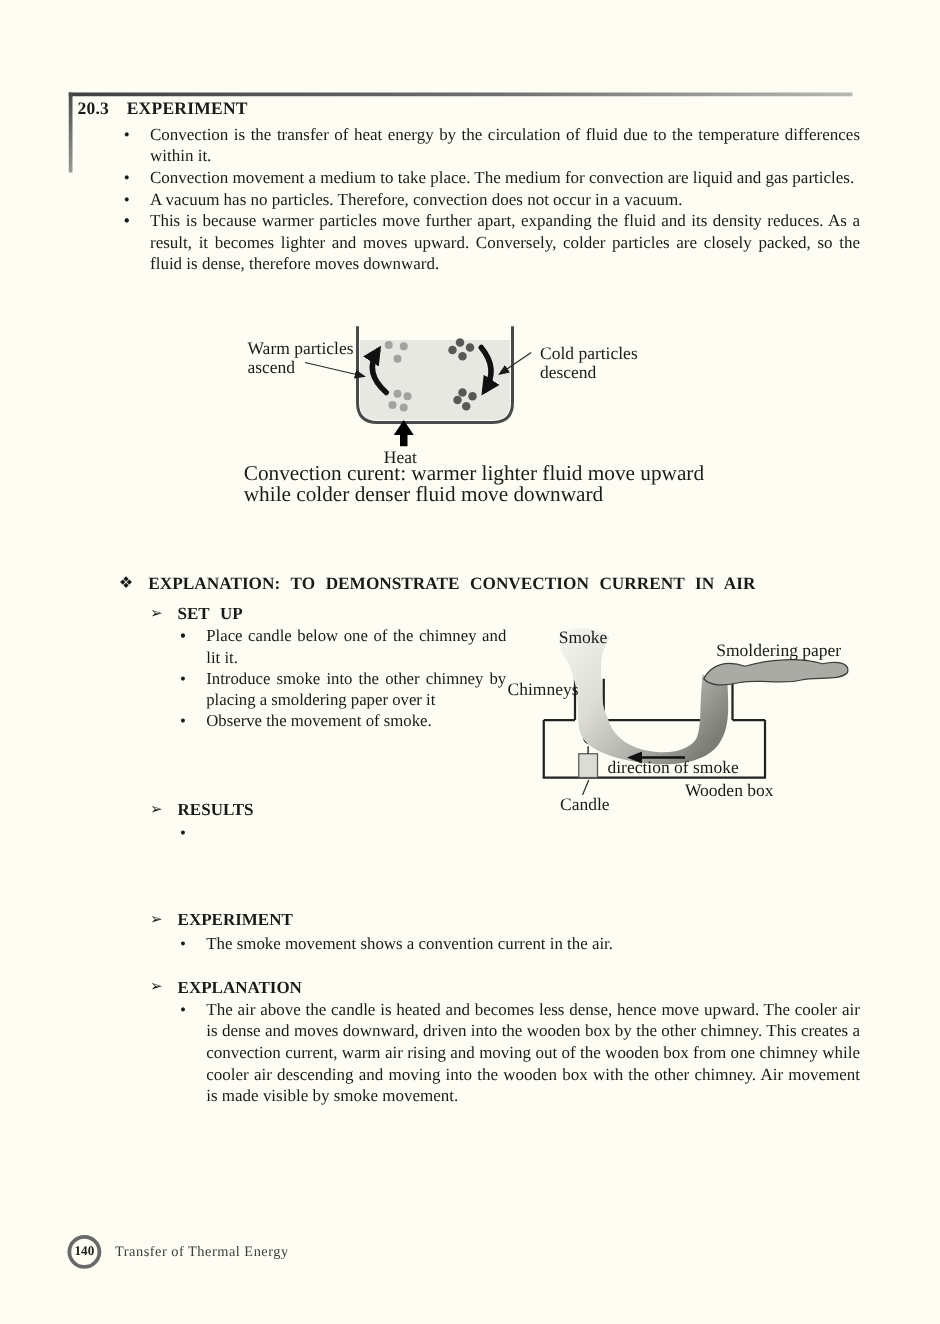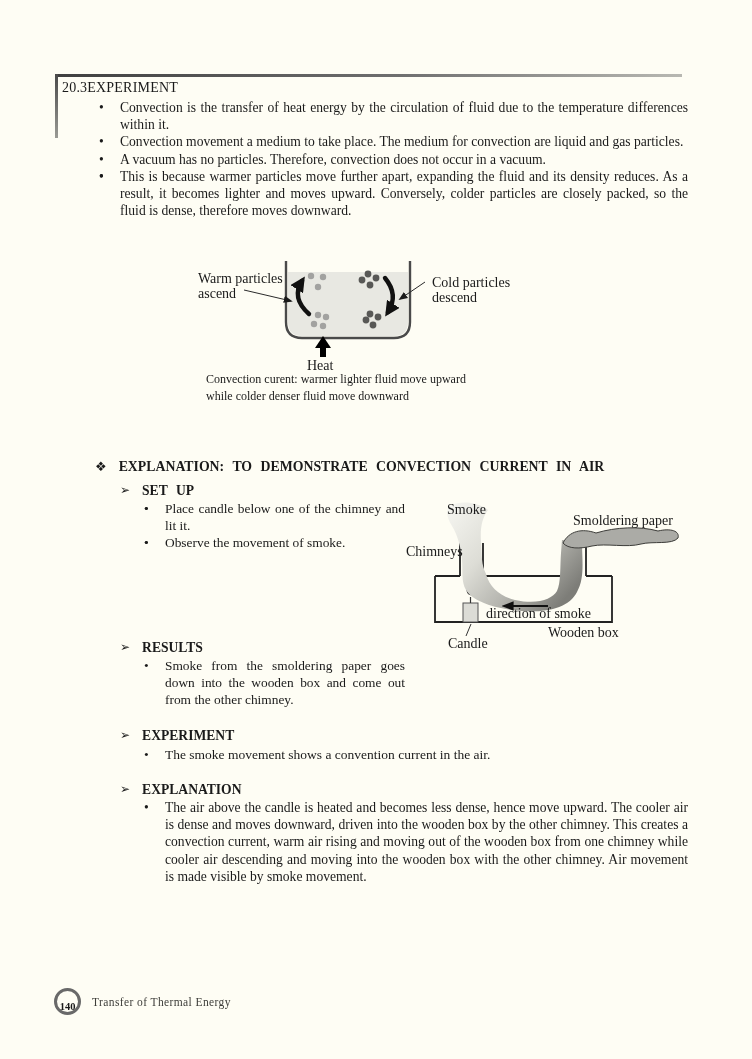--- a/index.html
+++ b/index.html
@@ -10,47 +10,47 @@
     color:#1a1a1a;
     overflow:hidden;
   }
   .abs{position:absolute;}
   
   .top-rule{left:55px;top:74px;width:627px;height:3px;
     background:linear-gradient(to right,#3f3f3f 0%,#6f6f6f 55%,#b8b8b2 100%);}
   .left-bar{left:55px;top:74px;width:3px;height:64px;
     background:linear-gradient(to bottom,#4a4a4a,#9a9a94);}
   
-  .sec-head{left:62px;top:80px;font-size:14px;font-weight:normal;display:flex;letter-spacing:.2px;}
+  .sec-head{left:62px;top:80px;font-size:14px;font-weight:bold;display:flex;gap:14px;letter-spacing:.2px;}
   
   ul.blist{list-style:none;margin:0;padding:0;}
   ul.blist li{position:relative;padding-left:23px;text-align:justify;}
   ul.blist li .bmark{position:absolute;left:2px;top:0;}
   .main-bullets{left:97px;top:99px;width:591px;font-size:13.6px;line-height:17.2px;}
   .setup-bullets{left:142px;top:500px;width:263px;font-size:13.4px;line-height:17px;}
   .results-bullets{left:142px;top:657px;width:263px;font-size:13.4px;line-height:17px;}
   .conclusion-bullets{left:142px;top:746px;width:546px;font-size:13.5px;line-height:17px;}
   .conclusion-bullets li{text-align:left;}
   .explanation-bullets{left:142px;top:799px;width:546px;font-size:13.6px;line-height:17.2px;}
   
   .exp-head{left:95px;top:459px;font-size:13.8px;font-weight:bold;display:flex;gap:12px;word-spacing:5px;}
   .exp-head .marker{font-family:"DejaVu Sans",sans-serif;font-size:13px;}
   .sub-head{font-size:13.6px;font-weight:bold;display:flex;gap:12px;word-spacing:5px;}
   .sub-head .pointer{font-family:"DejaVu Sans",sans-serif;font-size:12px;}
   .setup-head{left:120px;top:483px;}
   .results-head{left:120px;top:640px;}
   .conclusion-head{left:120px;top:728px;}
   .explanation-head{left:120px;top:782px;}
   
-  .beaker-caption{left:195px;top:371px;font-size:12px;line-height:16.5px;margin-left:11px;}
+  .beaker-caption{left:195px;top:371px;font-size:17px;line-height:16.5px;}
   
   svg text{font-family:"Liberation Serif",serif;font-size:14px;fill:#1a1a1a;}
   
   .footer-circle{left:54px;top:988px;width:27px;height:27px;border:3px solid #696969;
-    border-radius:50%;box-sizing:border-box;display:flex;align-items:flex-end;justify-content:center;
+    border-radius:50%;box-sizing:border-box;display:flex;align-items:center;justify-content:center;
     font-size:10.5px;font-weight:bold;background:#fefdf4;}
   .footer-title{left:92px;top:996px;font-size:11.5px;color:#3c3c38;letter-spacing:.4px;}
 </style>
 </head>
 <body>
 
 <div class="abs top-rule"></div>
 <div class="abs left-bar"></div>
 
 <div class="abs sec-head">
@@ -130,21 +130,21 @@
 </div>
 
 <div class="abs sub-head setup-head">
   <span class="pointer">➢</span>
   <span>SET UP</span>
 </div>
 
 <ul class="abs blist setup-bullets">
   <li><span class="bmark">•</span></li>
   <li><span class="bmark">•</span><span>Place candle below one of the chimney and lit it.</span></li>
-  <li><span class="bmark">•</span></li>
+  <li><span class="bmark">•</span><span>Introduce smoke into the other chimney by placing a smoldering paper over it</span></li>
   <li><span class="bmark">•</span><span>Observe the movement of smoke.</span></li>
 </ul>
 
 <svg class="abs" style="left:400px;top:498px;" width="320" height="155" viewBox="0 0 320 155">
   <defs>
     <linearGradient id="smokeGrad" x1="0" y1="0" x2="1" y2="0.7">
       <stop offset="0" stop-color="#f7f7f2"></stop>
       <stop offset="0.4" stop-color="#dddDD6"></stop>
       <stop offset="0.7" stop-color="#b4b4ae"></stop>
       <stop offset="1" stop-color="#7d7d78"></stop>
@@ -192,21 +192,21 @@
   <text x="86" y="120">direction of smoke</text>
   <text x="148" y="139">Wooden box</text>
   <text x="48" y="150">Candle</text>
 </svg>
 
 <div class="abs sub-head results-head">
   <span class="pointer">➢</span>
   <span>RESULTS</span>
 </div>
 <ul class="abs blist results-bullets">
-  <li><span class="bmark">•</span><span>Smoke from the smoldering paper goes down into the wooden box and come out from the other chimney.</span></li>
+  <li><span class="bmark">•</span></li>
 </ul>
 
 <div class="abs sub-head conclusion-head">
   <span class="pointer">➢</span>
   <span>EXPERIMENT</span>
 </div>
 <ul class="abs blist conclusion-bullets">
   <li><span class="bmark">•</span><span>The smoke movement shows a convention current in the air.</span></li>
 </ul>
 

